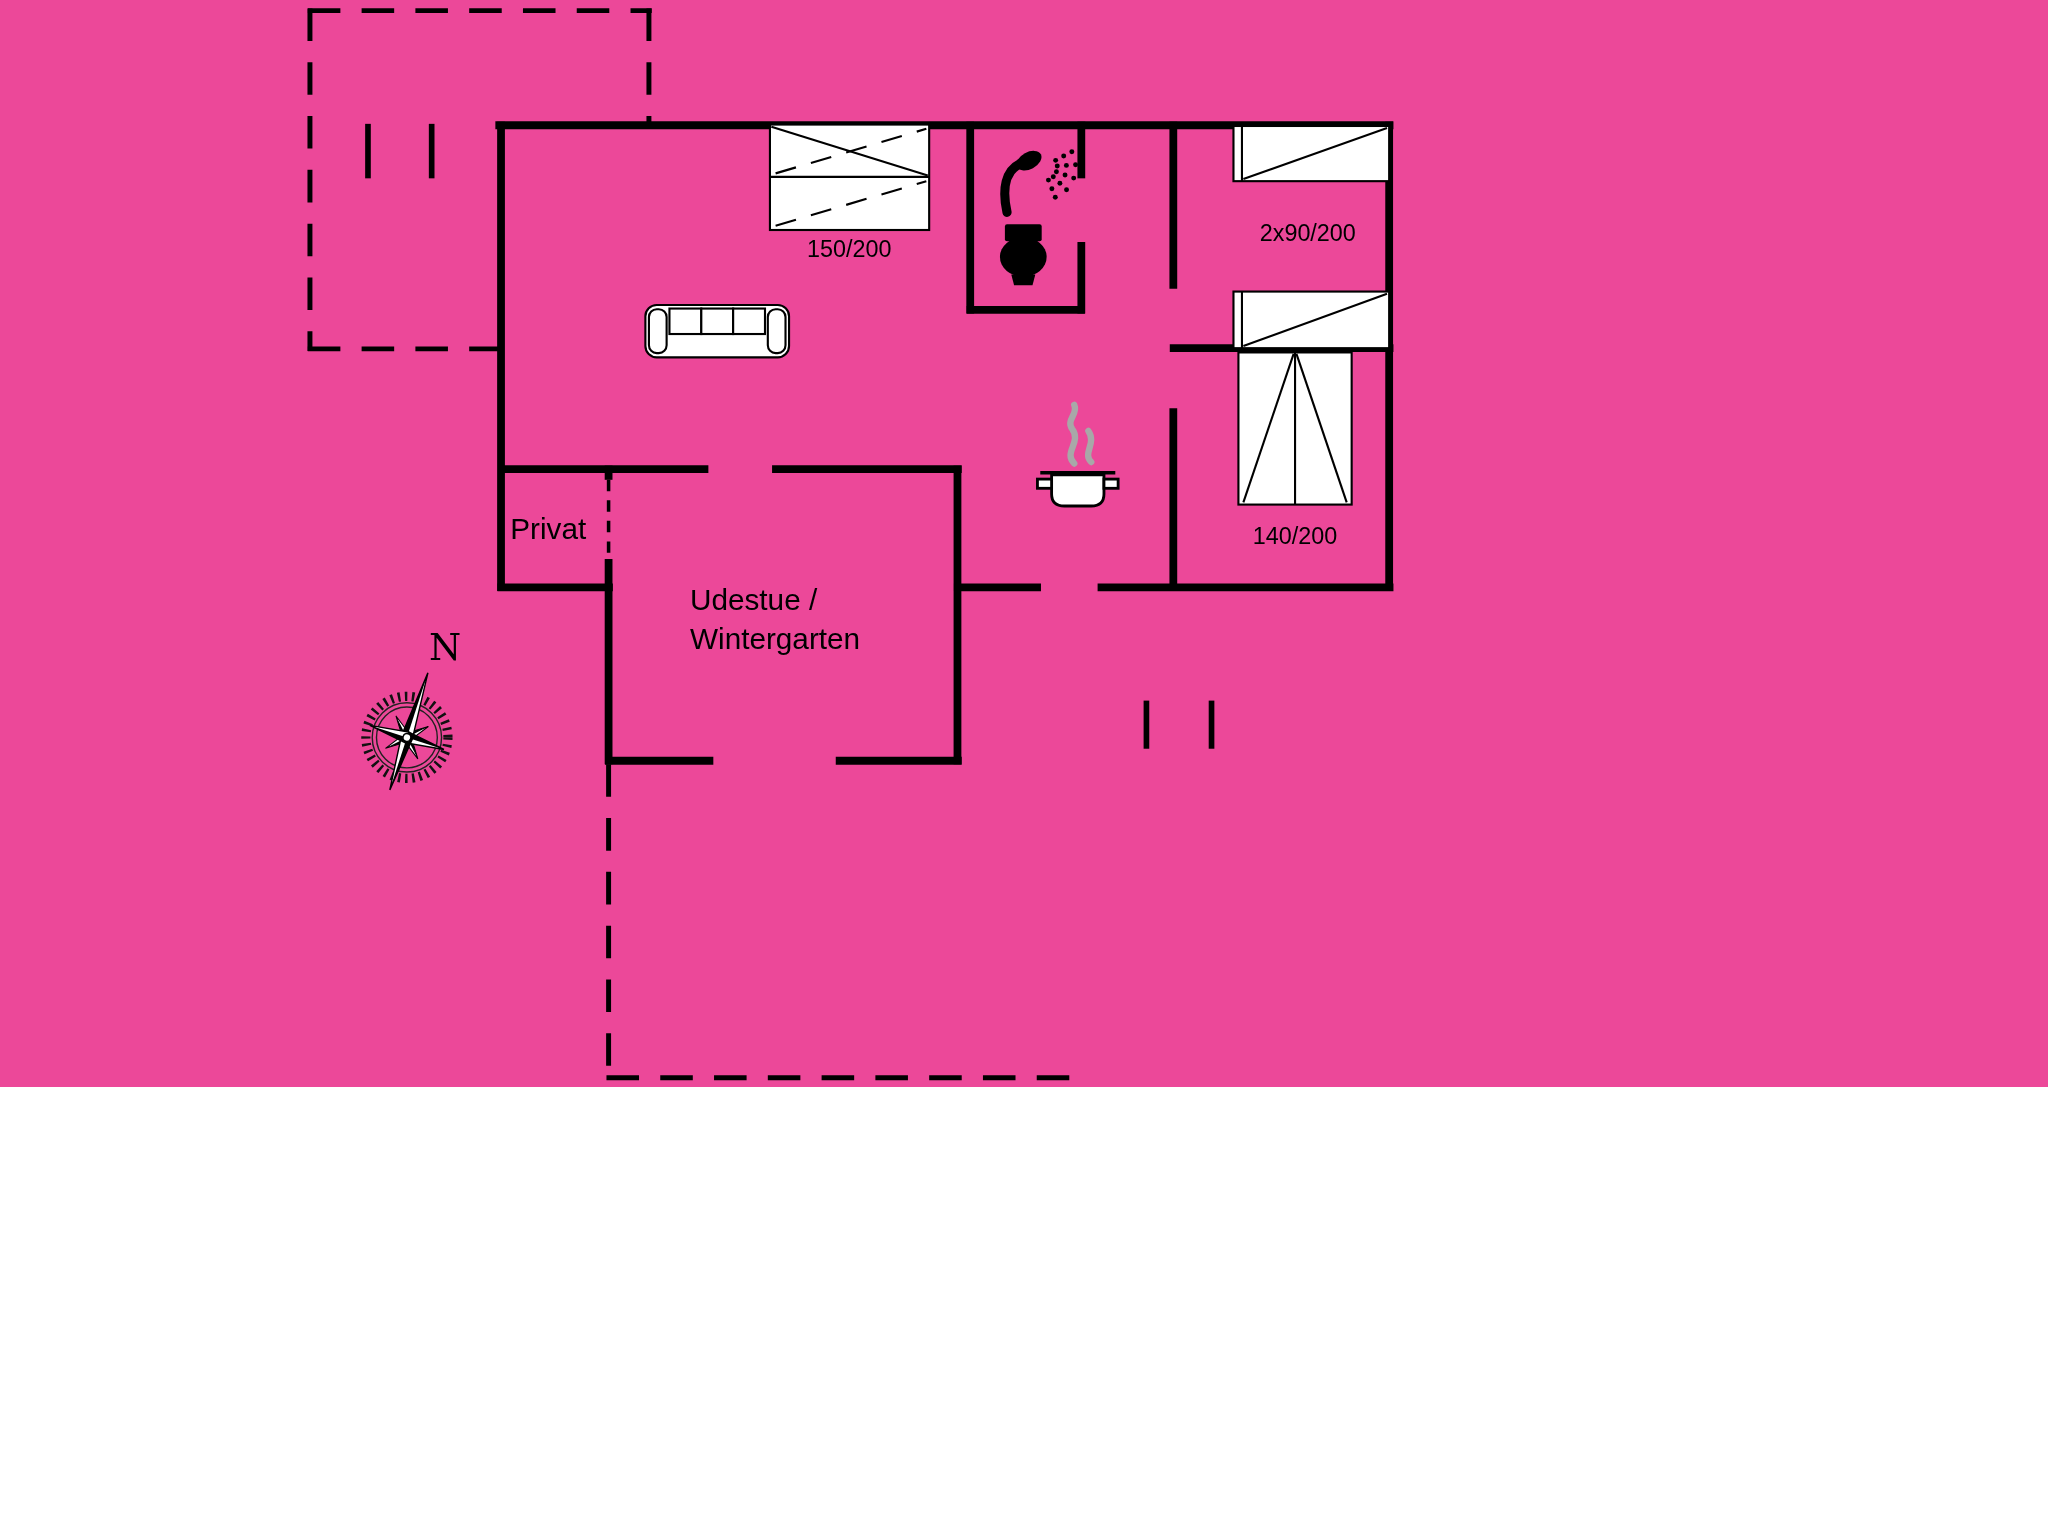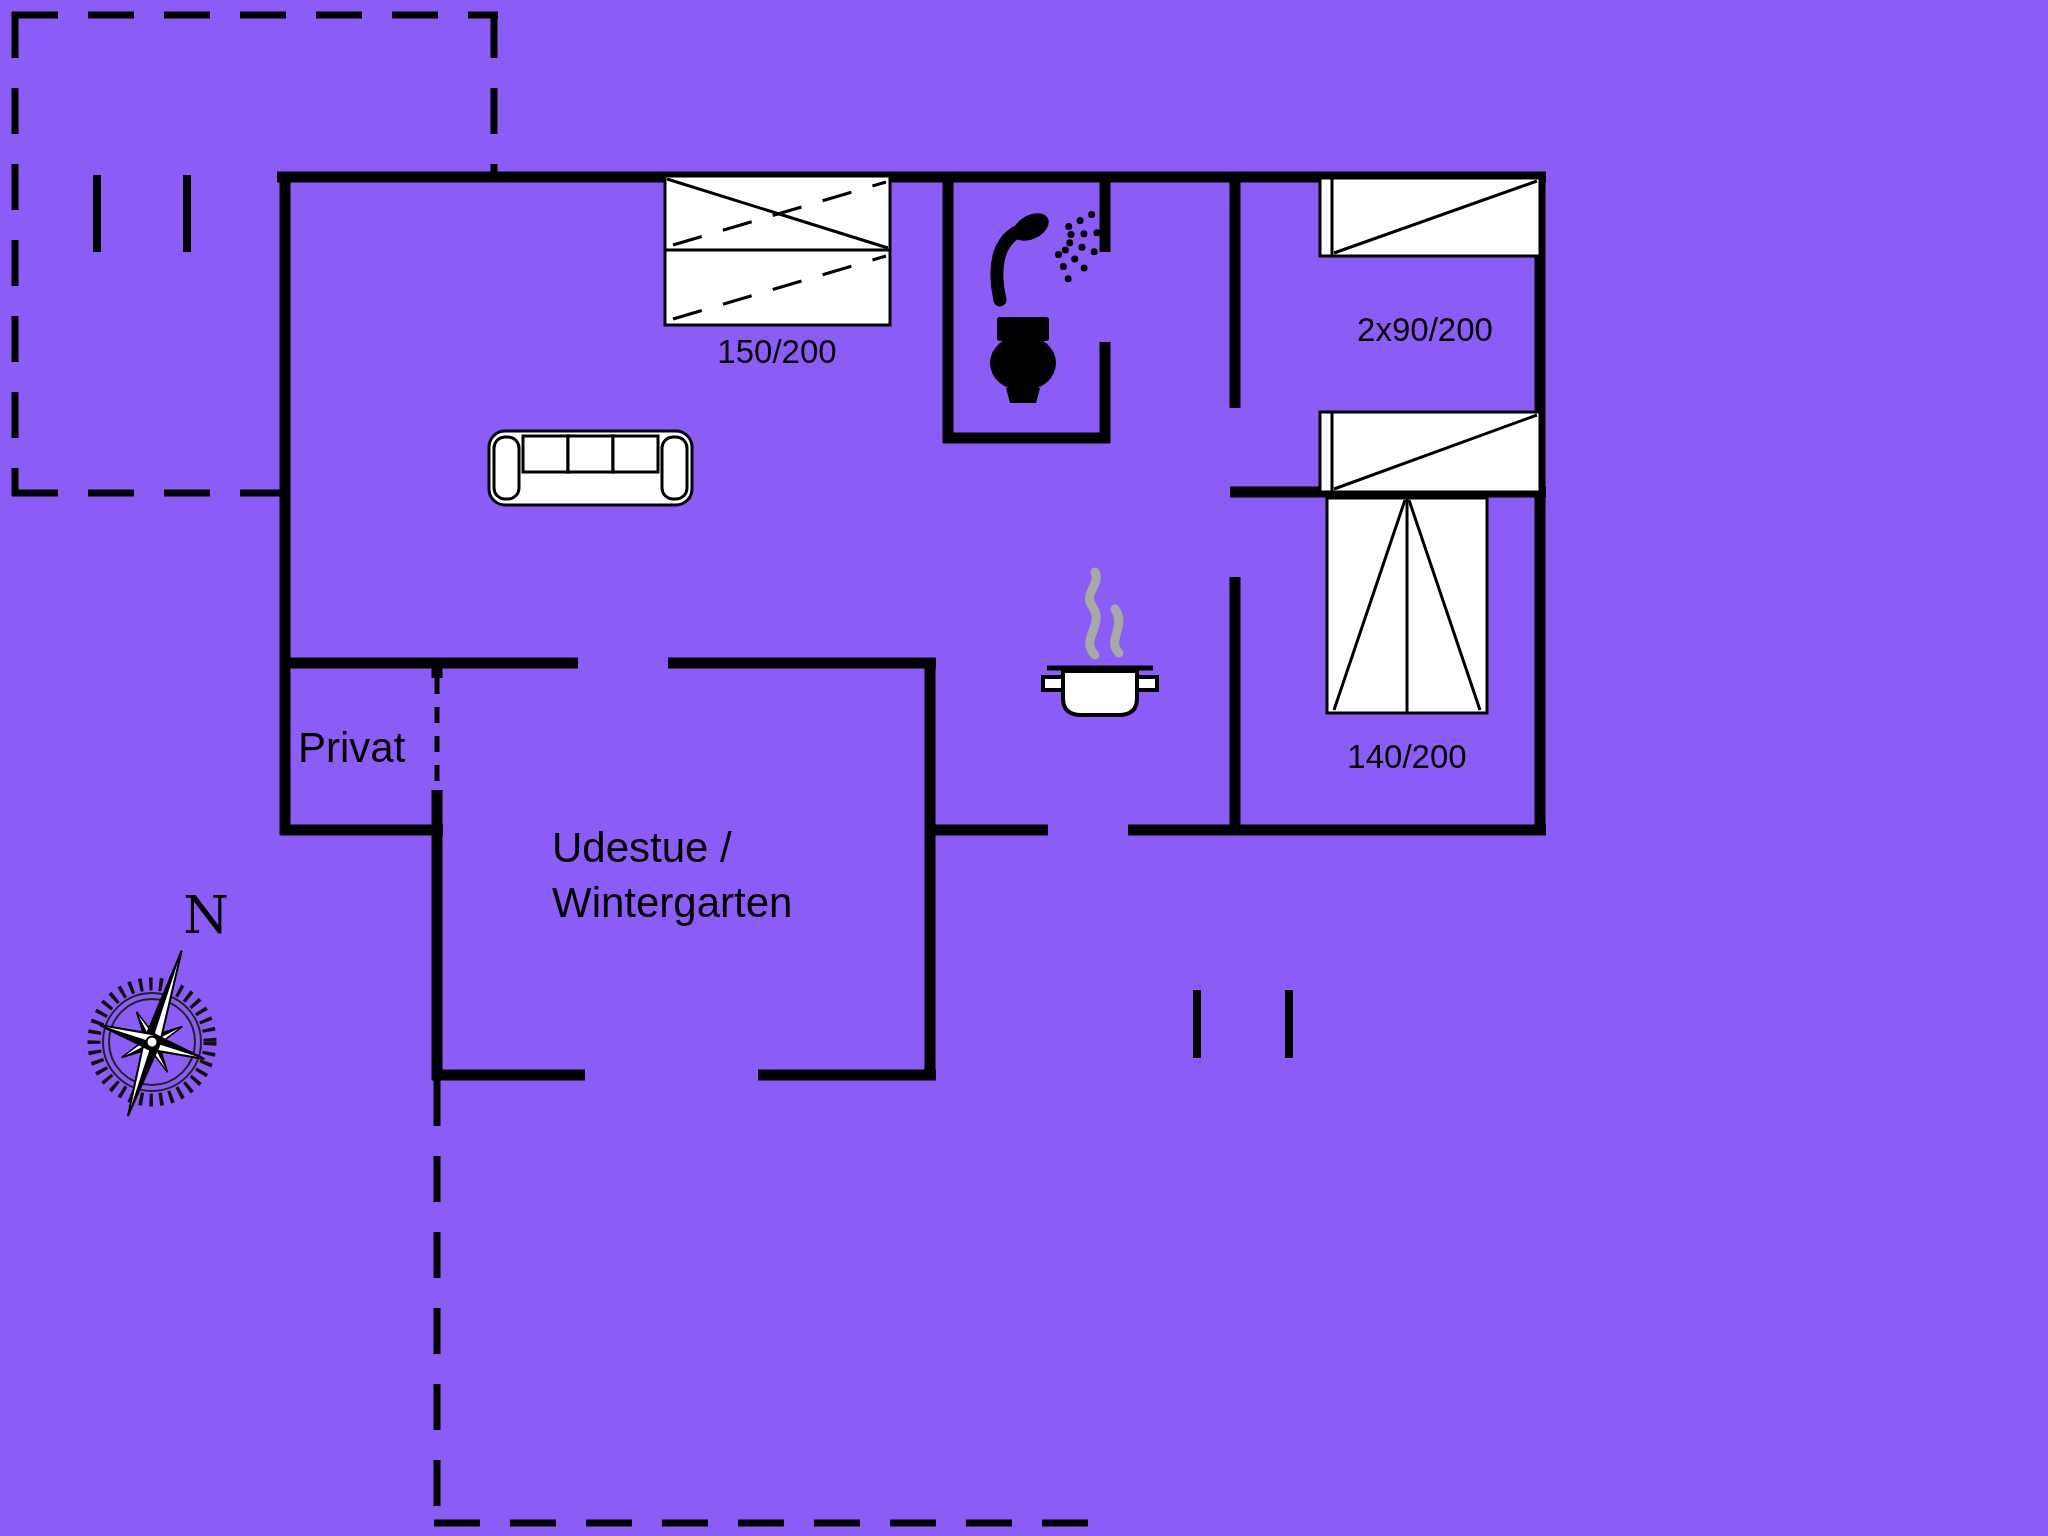--- a/index.html
+++ b/index.html
@@ -1,16 +1,16 @@
 <!DOCTYPE html>
 <html><head>
 <meta charset="utf-8">
 <style>
   html,body{margin:0;padding:0;background:#ffffff;}
-  #stage{position:relative;width:2048px;height:1536px;background:#8b5cf6;overflow:hidden;}
+  #stage{position:relative;width:2048px;height:1087px;background:#ec4899;overflow:hidden;}
   #stage svg{display:block;width:100%;height:100%;}
   text{font-family:"Liberation Sans",sans-serif;fill:#000;}
   .dim-label{font-size:33px;}
   .room-label{font-size:42px;}
   .north-label{font-family:"DejaVu Serif","Liberation Serif",serif;font-size:52px;}
 </style>
 </head>
 <body>
 
 <div id="stage">

